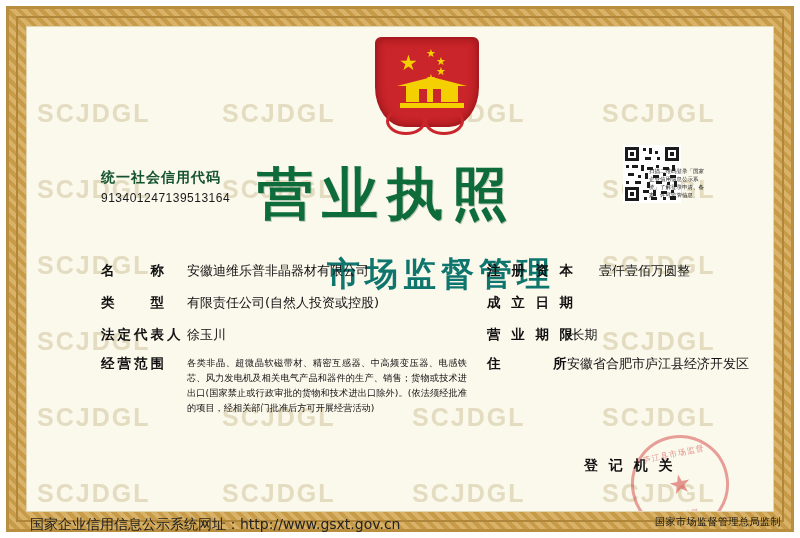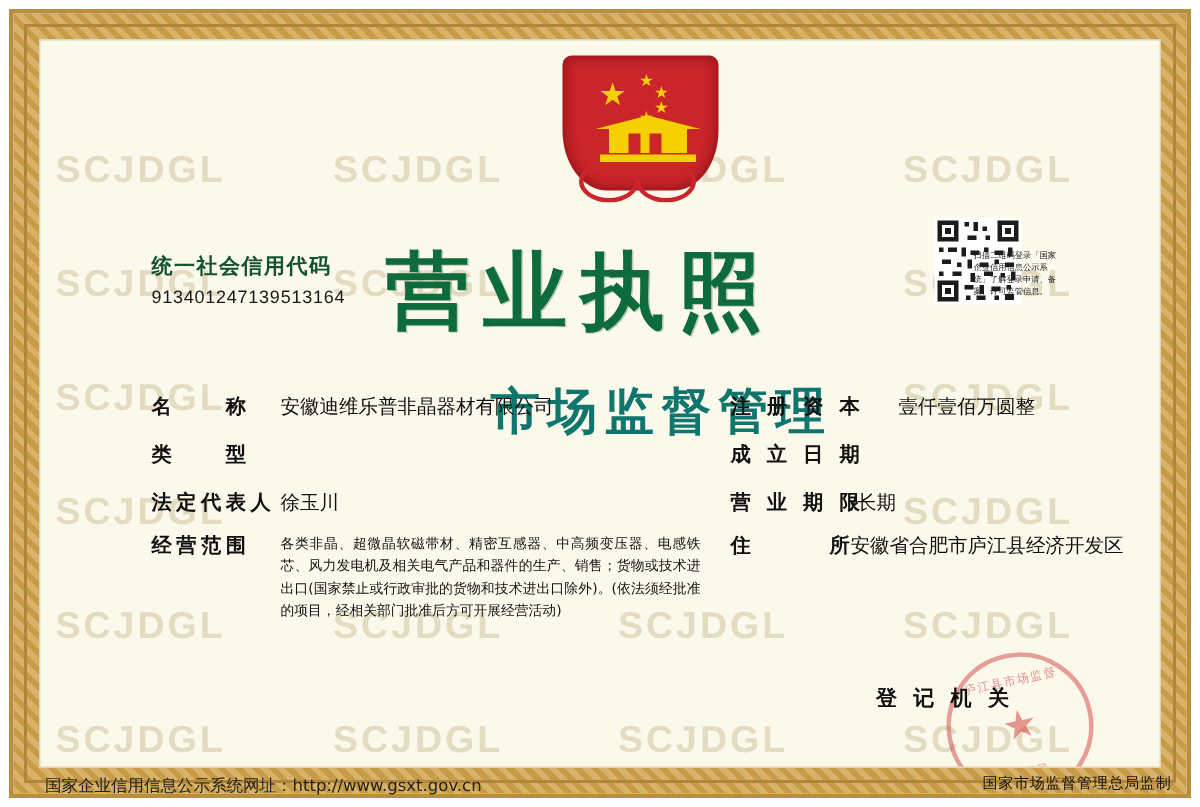--- a/index.html
+++ b/index.html
@@ -245,21 +245,21 @@
     color: rgba(200,30,30,.65);
     font-size: 8px;
     letter-spacing: 1px;
   }
   .seal-text-top { top: 10px; }
   .seal-text-bottom { bottom: 9px; }
   
   .footer-left {
     position: absolute;
     left: 30px; top: 516px;
-    font-size: 11px;
+    font-size: 14px;
     color: #222;
   }
   .footer-right {
     position: absolute;
     left: 655px; top: 515px;
     font-size: 10px;
     color: #111;
     letter-spacing: .5px;
   }
 </style>
@@ -372,20 +372,21 @@
       <div class="qr-cell" style="left:28px; top:52px; width:6px; height:3px;"></div>
       <div class="qr-cell" style="left:40px; top:52px; width:3px; height:3px;"></div>
       <div class="qr-cell" style="left:47px; top:51px; width:6px; height:4px;"></div>
     </div>
     <div class="qr-note">扫描二维码登录「国家企业信用信息公示系统」了解登录申请、备案、许可监管信息。</div>
 
     <div class="field-label" style="left:74px;  top:235px;">名　　称</div>
     <div class="field-value" style="left:160px; top:235px;">安徽迪维乐普非晶器材有限公司</div>
 
     <div class="field-label" style="left:74px;  top:267px;">类　　型</div>
+    <div class="field-value" style="left:160px; top:267px;">有限责任公司(自然人投资或控股)</div>
 
     <div class="field-label" style="left:74px;  top:299px;">法定代表人</div>
     <div class="field-value" style="left:160px; top:299px;">徐玉川</div>
 
     <div class="field-label" style="left:74px;  top:328px;">经营范围</div>
     <div class="scope-value">各类非晶、超微晶软磁带材、精密互感器、中高频变压器、电感铁芯、风力发电机及相关电气产品和器件的生产、销售；货物或技术进出口(国家禁止或行政审批的货物和技术进出口除外)。(依法须经批准的项目，经相关部门批准后方可开展经营活动)</div>
 
     <div class="field-label" style="left:460px; top:235px;">注 册 资 本</div>
     <div class="field-value" style="left:540px; top:235px;padding-left:32px;">壹仟壹佰万圆整</div>
 

